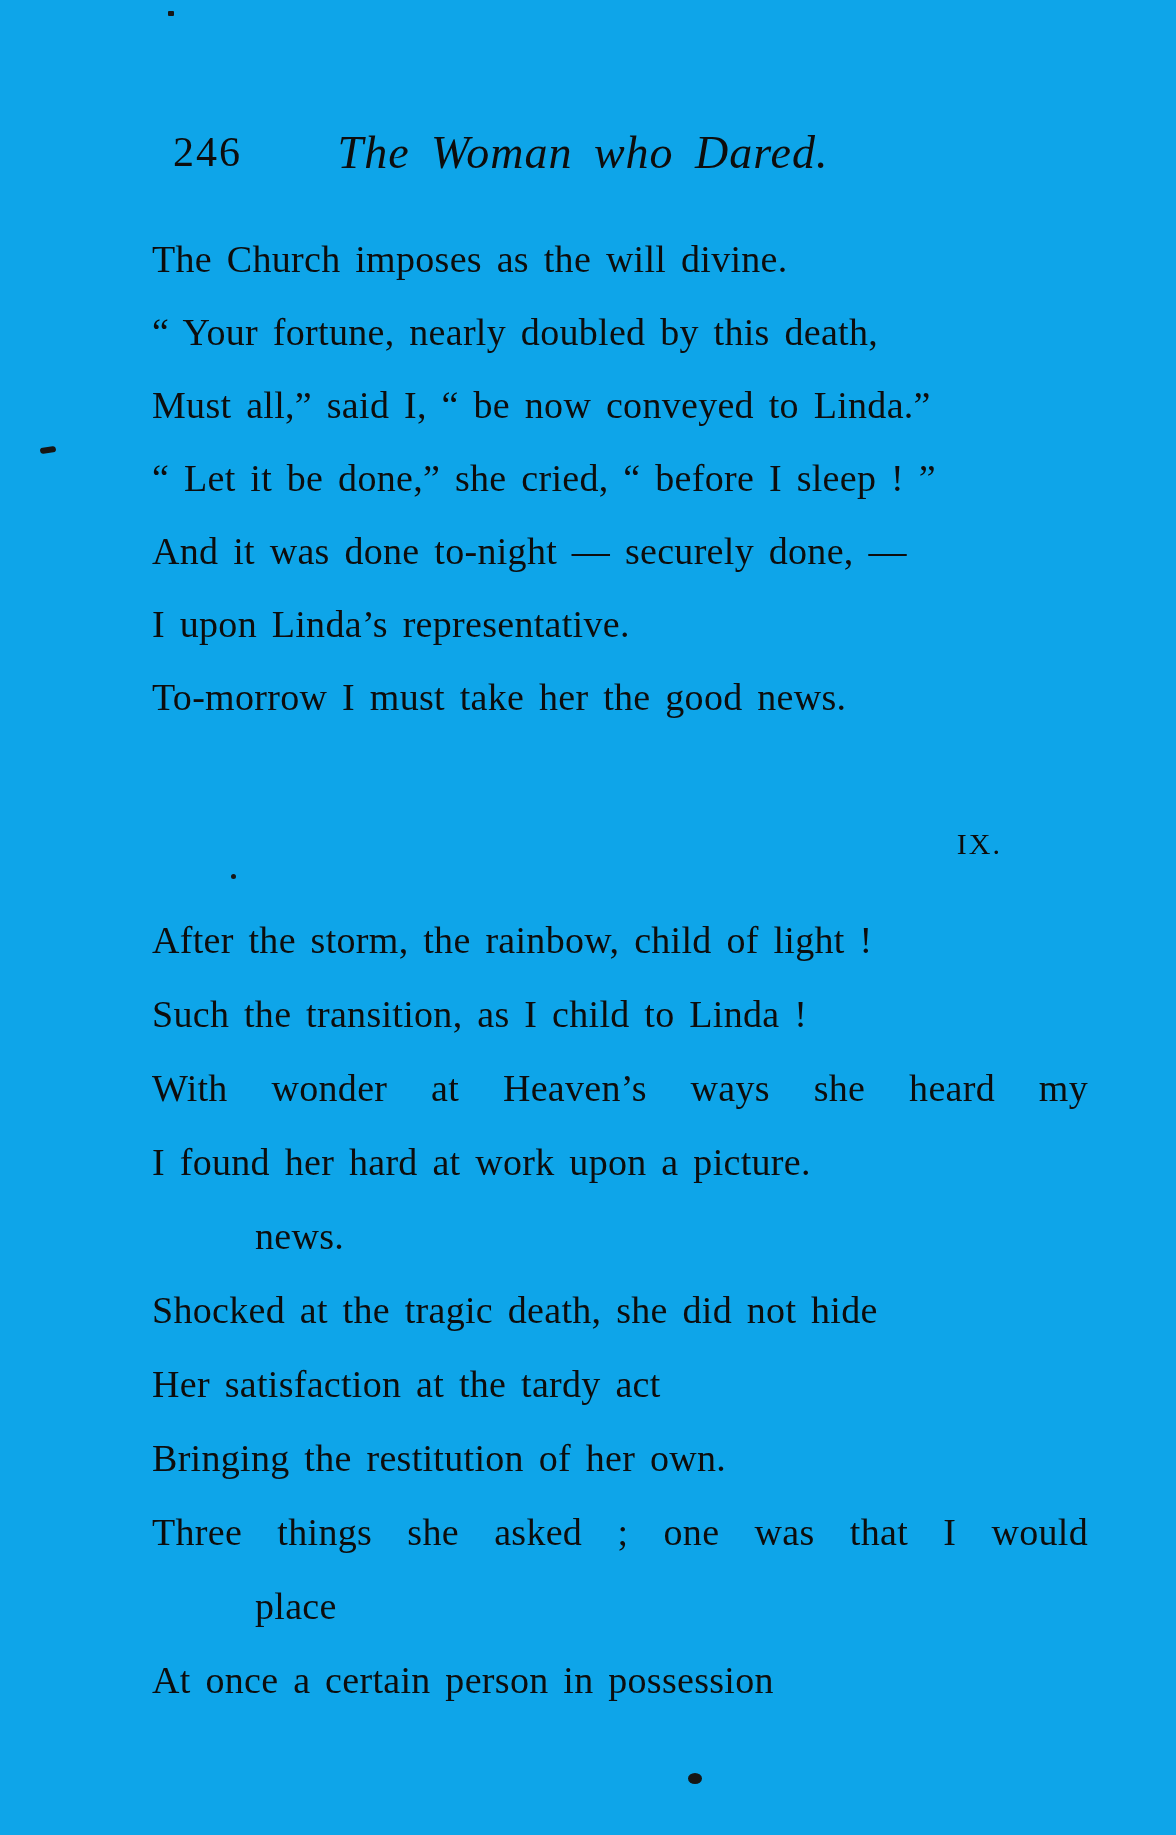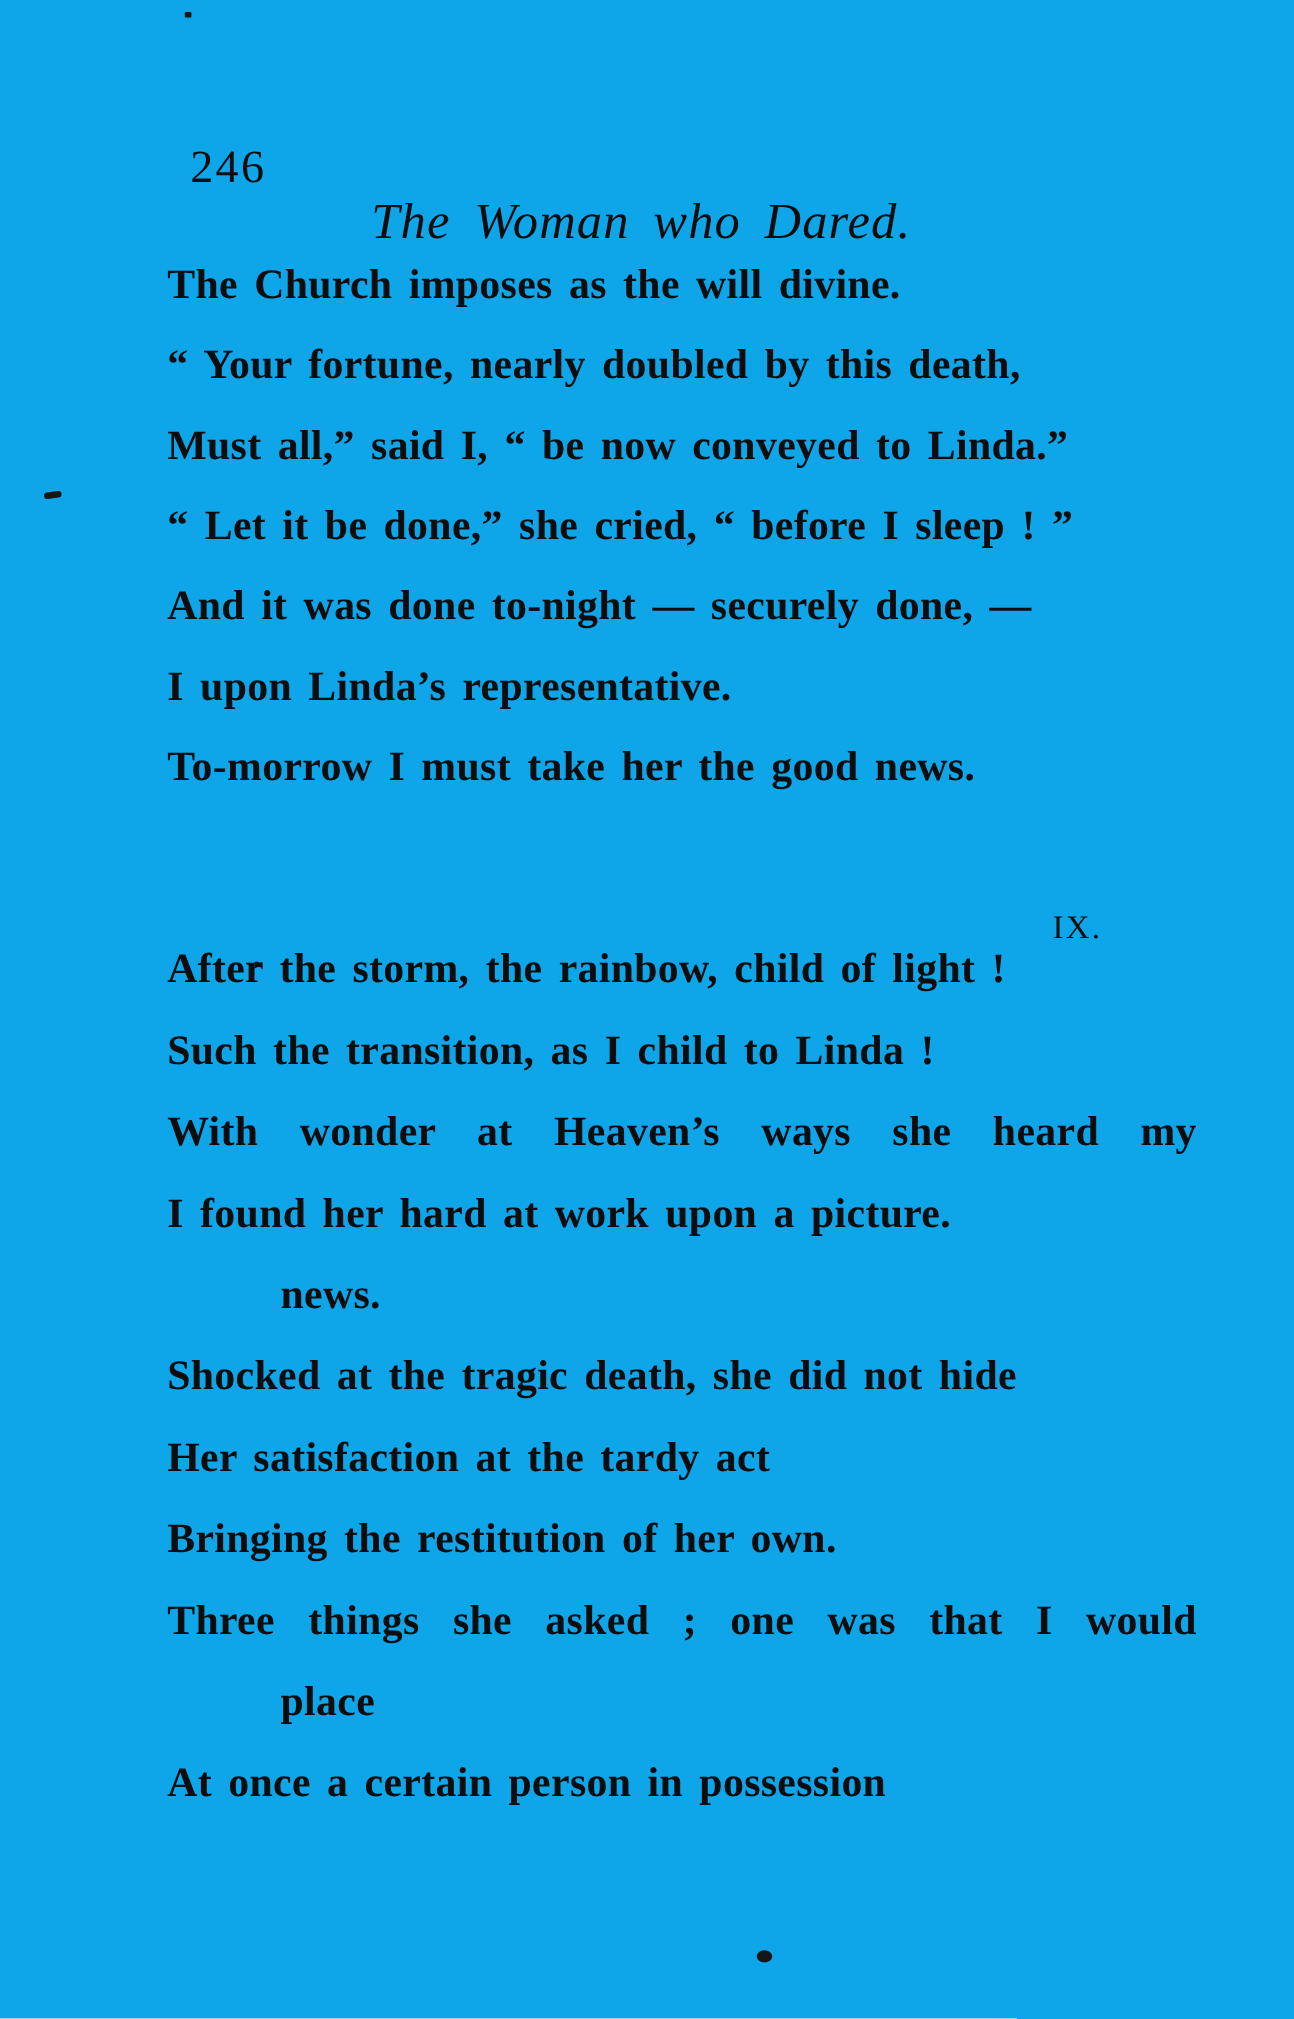--- a/index.html
+++ b/index.html
@@ -33,39 +33,37 @@
     letter-spacing: 2px;
   }
   .book-title {
     display: block;
     text-align: center;
     font-style: italic;
     font-size: 46px;
     word-spacing: 9px;
     letter-spacing: 1px;
     white-space: nowrap;
-    margin-top: 48px;
   }
 
   
   .stanza {
     position: absolute;
     left: 152px;
     width: 936px;
   }
   .stanza-1 { top: 223px; }
-  .stanza-2 { top: 844px; }
+  .stanza-2 { top: 903px; }
   .verse-line {
     margin: 0;
     font-size: 38px;
     line-height: 73px;
     letter-spacing: 0.3px;
     word-spacing: 5px;
     white-space: nowrap;
-    font-weight: bold;
   }
   .stanza-2 .verse-line { line-height: 74px; }
   .verse-line.justify {
     white-space: normal;
     text-align: justify;
     text-align-last: justify;
     word-spacing: normal;
   }
   .verse-line.indent { padding-left: 103px; }
 

